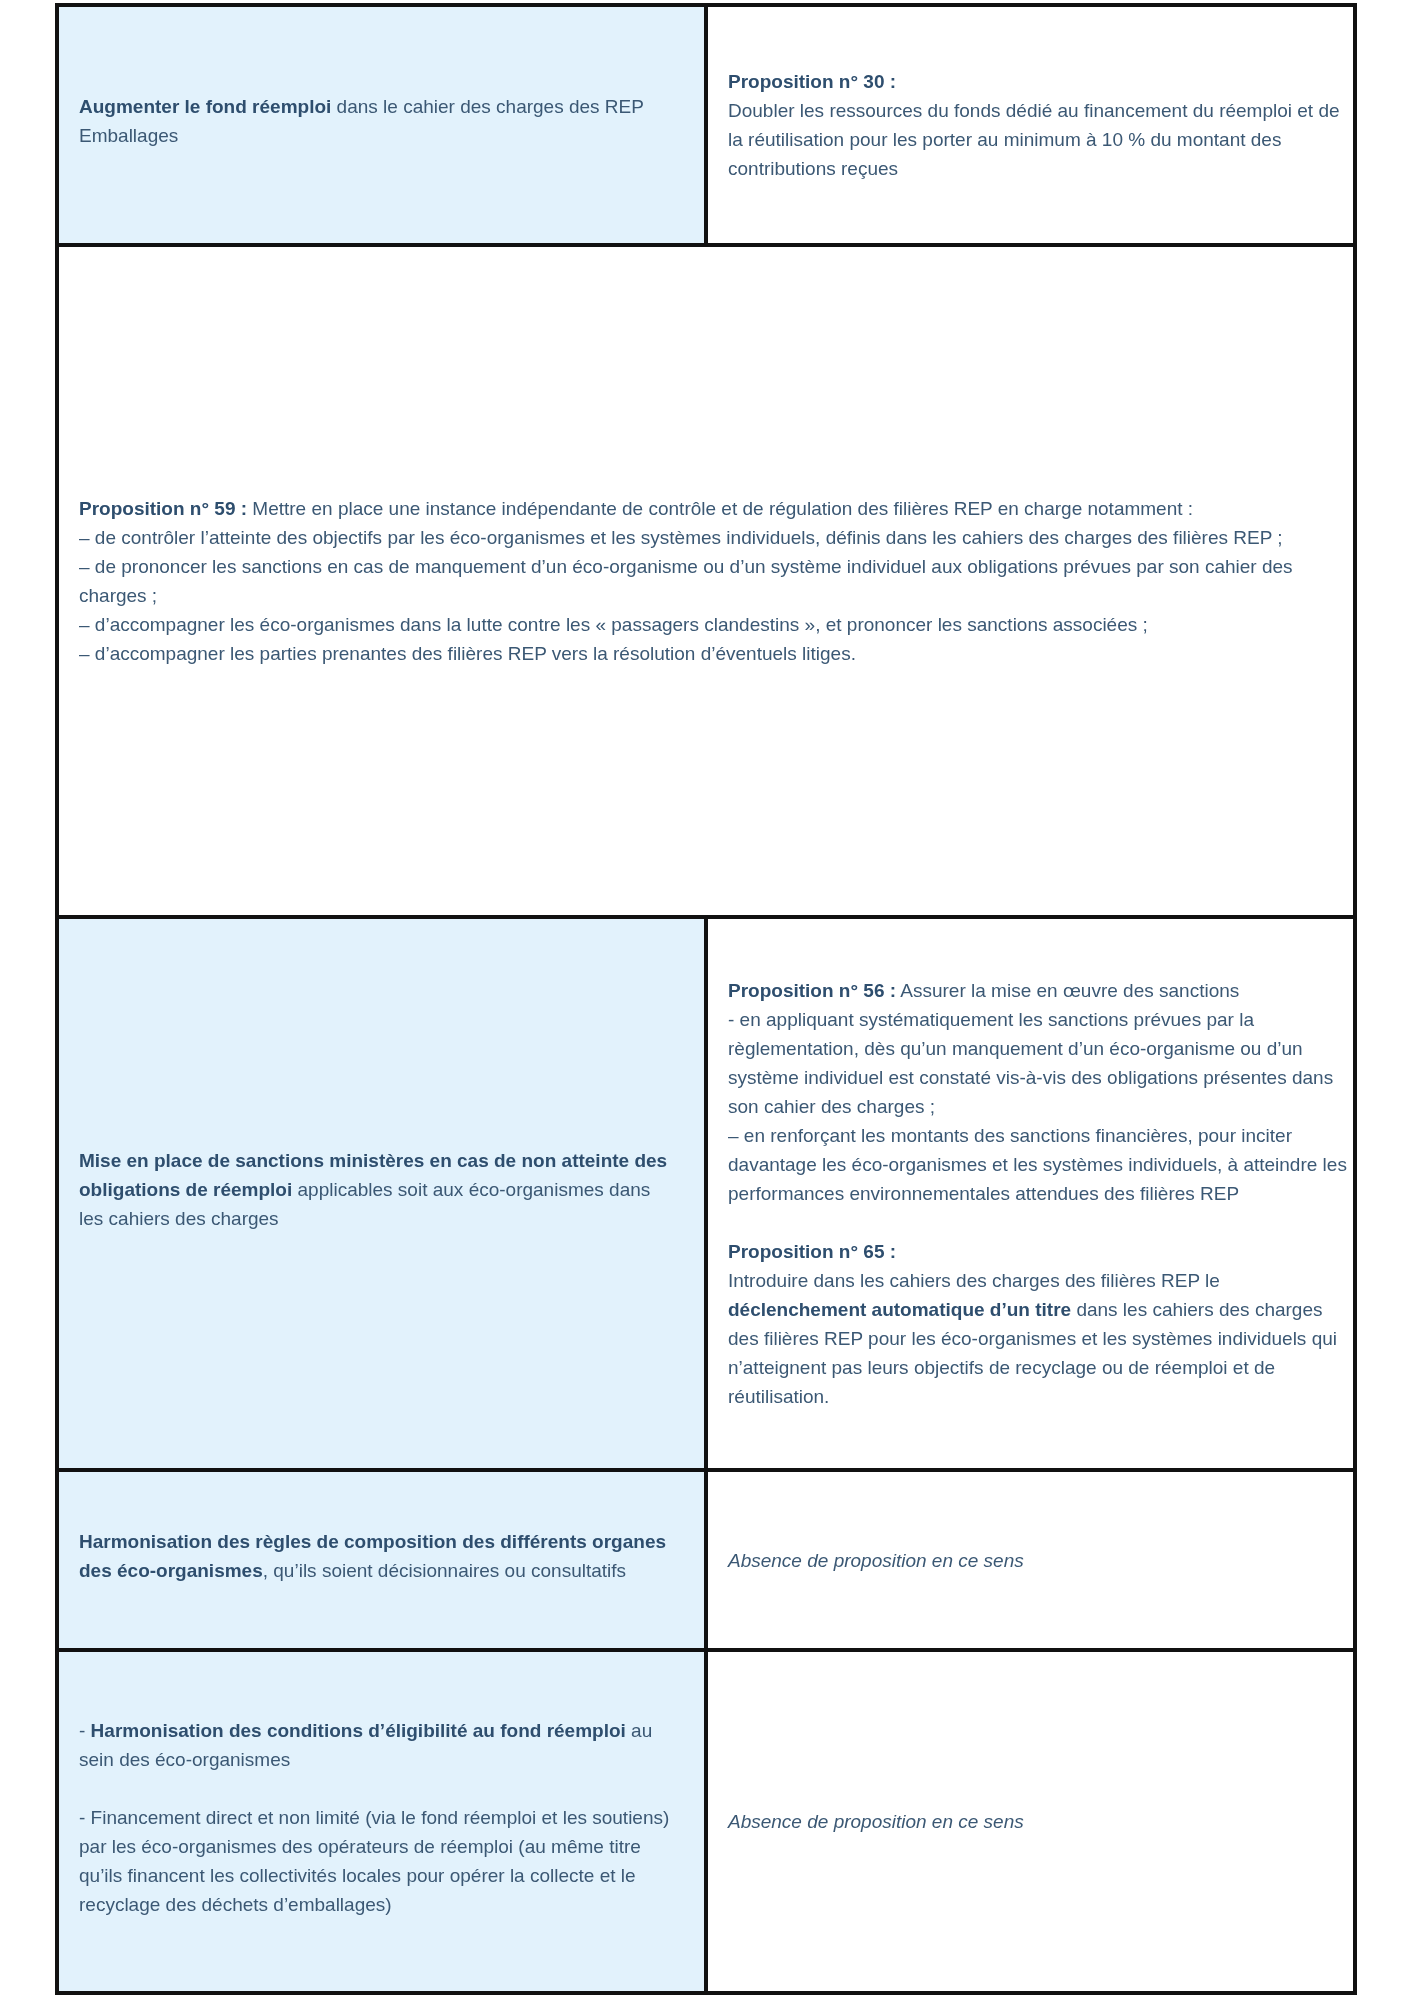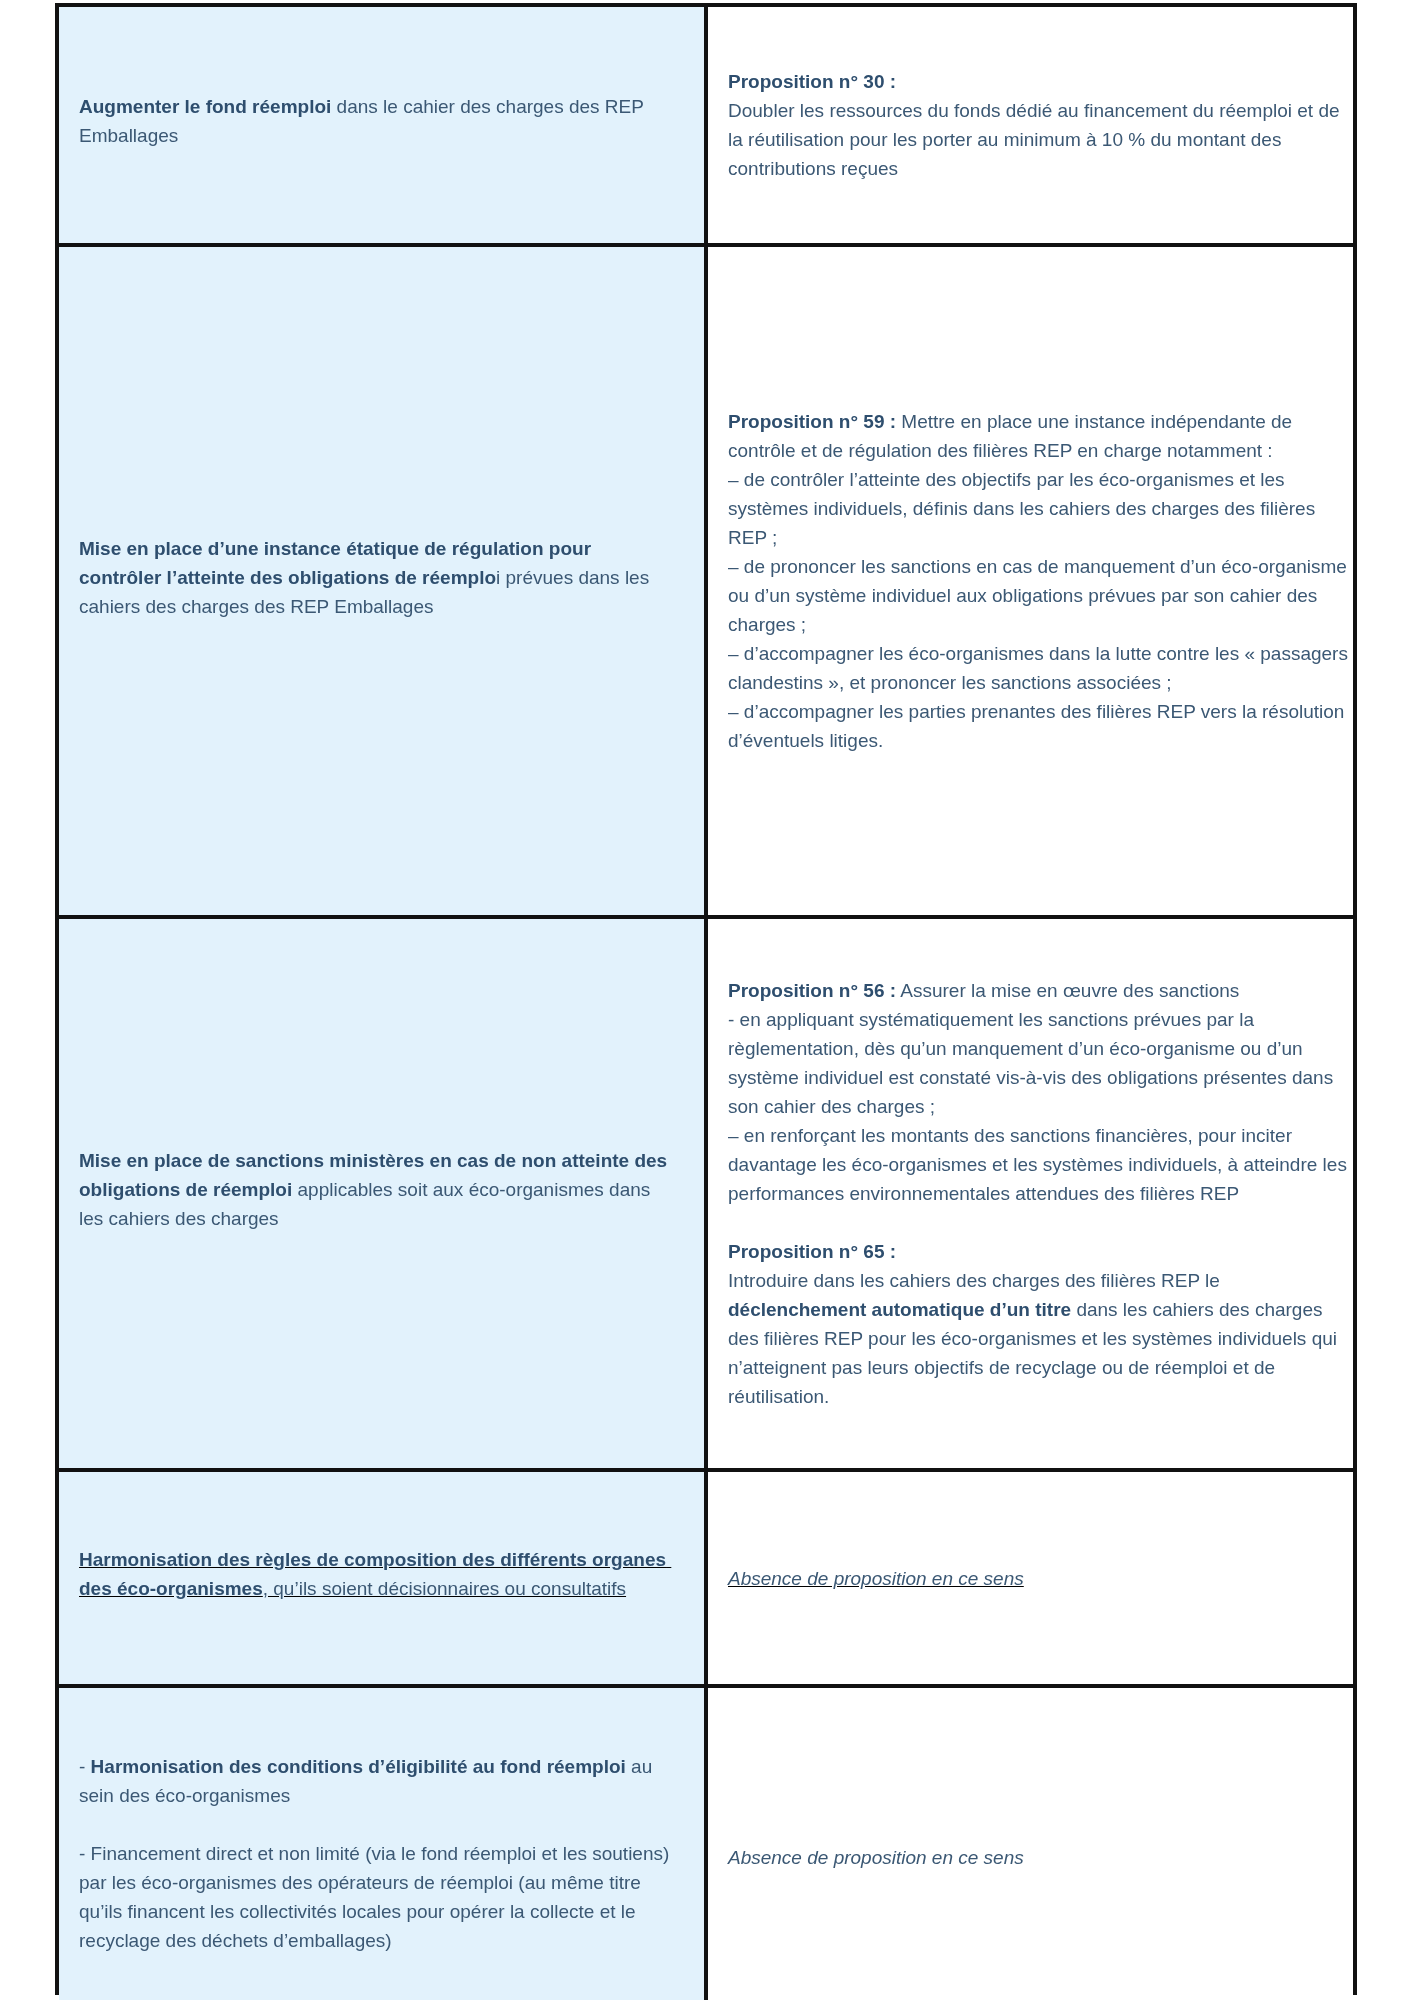--- a/index.html
+++ b/index.html
@@ -19,21 +19,21 @@
     position: absolute; left: 55px; top: 3px;
     width: 1302px; height: 1992px;
     border: 4px solid var(--border);
     background: #ffffff;
   }
   .row { display: flex; overflow: hidden; }
   .row + .row { border-top: 4px solid var(--border); }
   .row-1 { height: 236px; }
   .row-2 { height: 672px; }
   .row-3 { height: 553px; }
-  .row-4 { height: 216px; text-decoration: underline; }
+  .row-4 { height: 180px; }
   .row-5 { height: 343px; }
   .cell {
     display: flex; flex-direction: column; justify-content: center;
     font-size: 19px; line-height: 29px; color: var(--text);
     white-space: pre-wrap;
   }
   .cell.left  { width: 649px; border-right: 4px solid var(--border); background: var(--bgleft); padding: 14px 26px 22px 20px; }
   .cell.right { flex: 1; background: #ffffff; padding: 14px 2px 14px 20px; }
   .cell p { margin: 0 0 29px 0; }
   .cell p:last-child { margin-bottom: 0; }
@@ -43,21 +43,20 @@
 </head>
 <body>
 
 <div class="tbl">
     <div class="row row-1">
       <div class="cell left"><p><span class="b ">Augmenter le fond réemploi</span><span class=""> dans le cahier des charges des REP Emballages</span></p></div>
       <div class="cell right"><p><span class="b ">Proposition n°&nbsp;30&nbsp;:</span><span class="">
 Doubler les ressources du fonds dédié au financement du réemploi et de la réutilisation pour les porter au minimum à 10&nbsp;% du montant des contributions reçues</span></p></div>
     </div>
     <div class="row row-2">
-      <div class="cell left"><p><span class="b ">Mise en place d’une instance étatique de régulation pour contrôler l’atteinte des obligations de réemplo</span><span class="">i prévues dans les cahiers des charges des REP Emballages</span></p></div>
       <div class="cell right"><p><span class="b ">Proposition n°&nbsp;59&nbsp;:</span><span class=""> Mettre en place une instance indépendante de contrôle et de régulation des filières REP en charge notamment :
 – de contrôler l’atteinte des objectifs par les éco-organismes et les systèmes individuels, définis dans les cahiers des charges des filières REP ;
 – de prononcer les sanctions en cas de manquement d’un éco-organisme ou d’un système individuel aux obligations prévues par son cahier des charges ;
 – d’accompagner les éco-organismes dans la lutte contre les « passagers clandestins », et prononcer les sanctions associées ;
 – d’accompagner les parties prenantes des filières REP vers la résolution d’éventuels litiges.</span></p></div>
     </div>
     <div class="row row-3">
       <div class="cell left"><p><span class="b ">Mise en place de sanctions ministères en cas de non atteinte des obligations de réemploi</span><span class=""> applicables soit aux éco-organismes dans les cahiers des charges</span></p></div>
       <div class="cell right"><p><span class="b ">Proposition n°&nbsp;56&nbsp;:</span><span class=""> Assurer la mise en œuvre des sanctions
 - en appliquant systématiquement les sanctions prévues par la règlementation, dès qu’un manquement d’un éco-organisme ou d’un système individuel est constaté vis-à-vis des obligations présentes dans son cahier des charges ;

